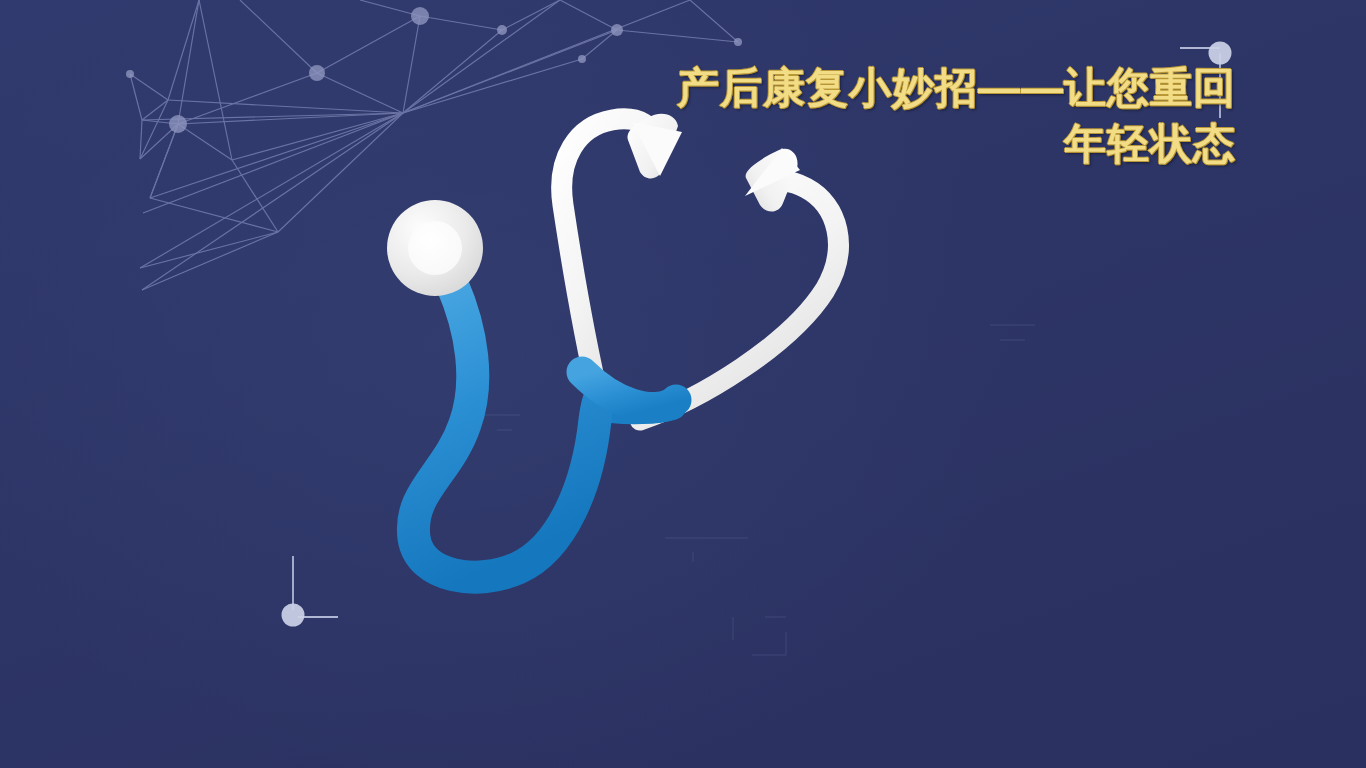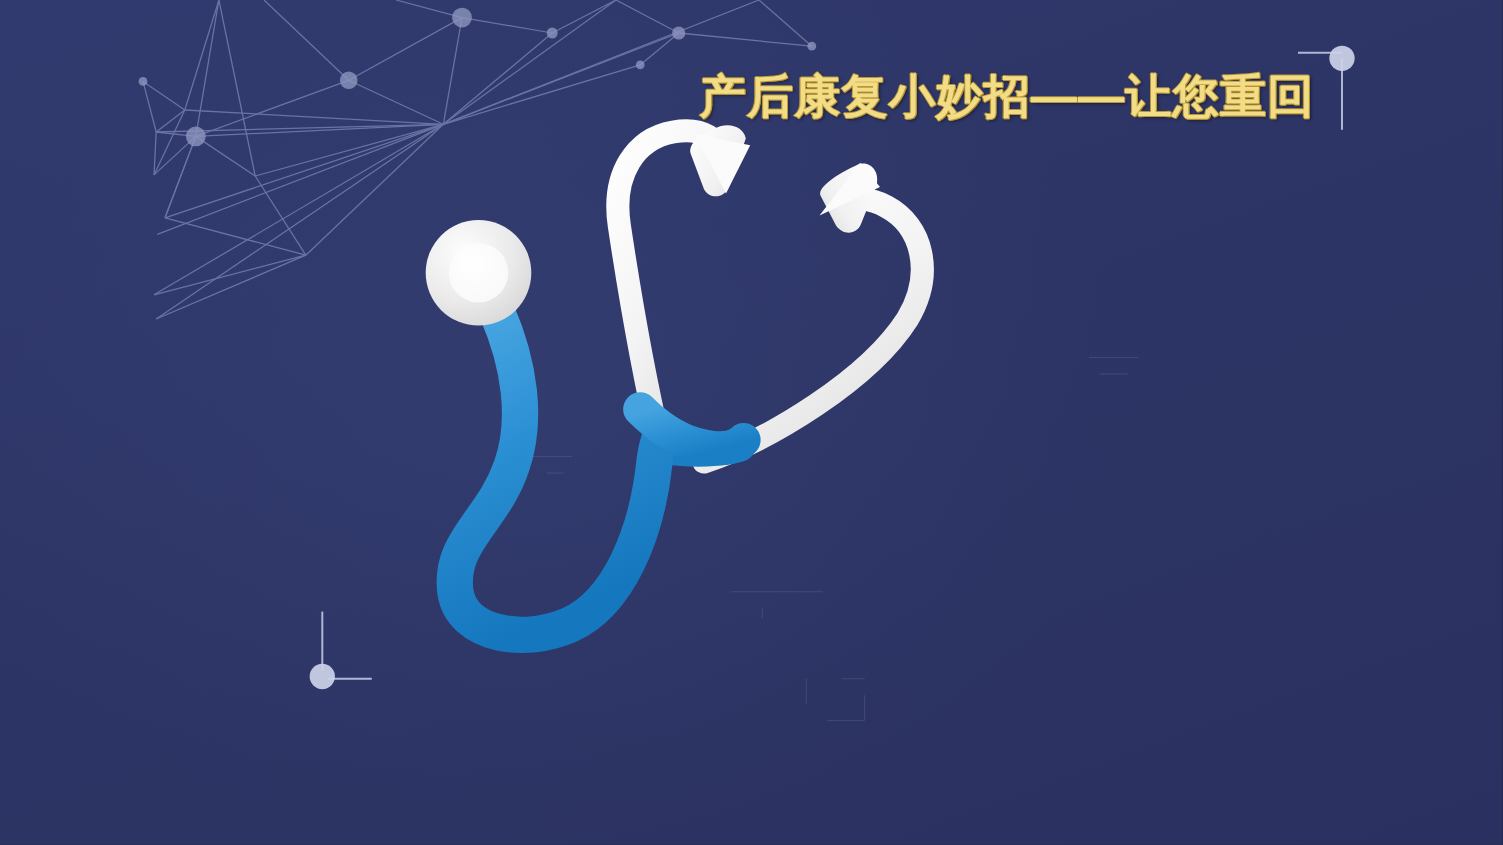--- a/index.html
+++ b/index.html
@@ -30,21 +30,21 @@
     position: absolute;
     inset: 0;
     width: 1366px;
     height: 768px;
   }
   #title-block {
     position: absolute;
     left: 636px;
     top: 60px;
     width: 600px;
-    text-align: left;
+    text-align: right;
     line-height: 1.34;
     z-index: 6;
   }
   .title-line {
     display: block;
     font-family: "Liberation Sans", sans-serif;
     font-weight: 700;
     font-size: 42px;
     letter-spacing: 1px;
     color: #f2dc86;
@@ -234,15 +234,16 @@
     <path d="M582 372
              C 596 386, 612 398, 632 404
              C 652 410, 668 408, 676 400" fill="none" stroke="url(#gradTubeR)" stroke-width="31" stroke-linecap="round"></path>
 
     <circle cx="435" cy="248" r="48" fill="url(#gradChestRing)"></circle>
     <circle cx="435" cy="248" r="27" fill="url(#gradChestFace)"></circle>
   </svg>
 
   <div id="title-block">
     <span class="title-line">产后康复小妙招——让您重回</span>
+    <span class="title-line">年轻状态</span>
   </div>
 
 </div>
 
 </body></html>

